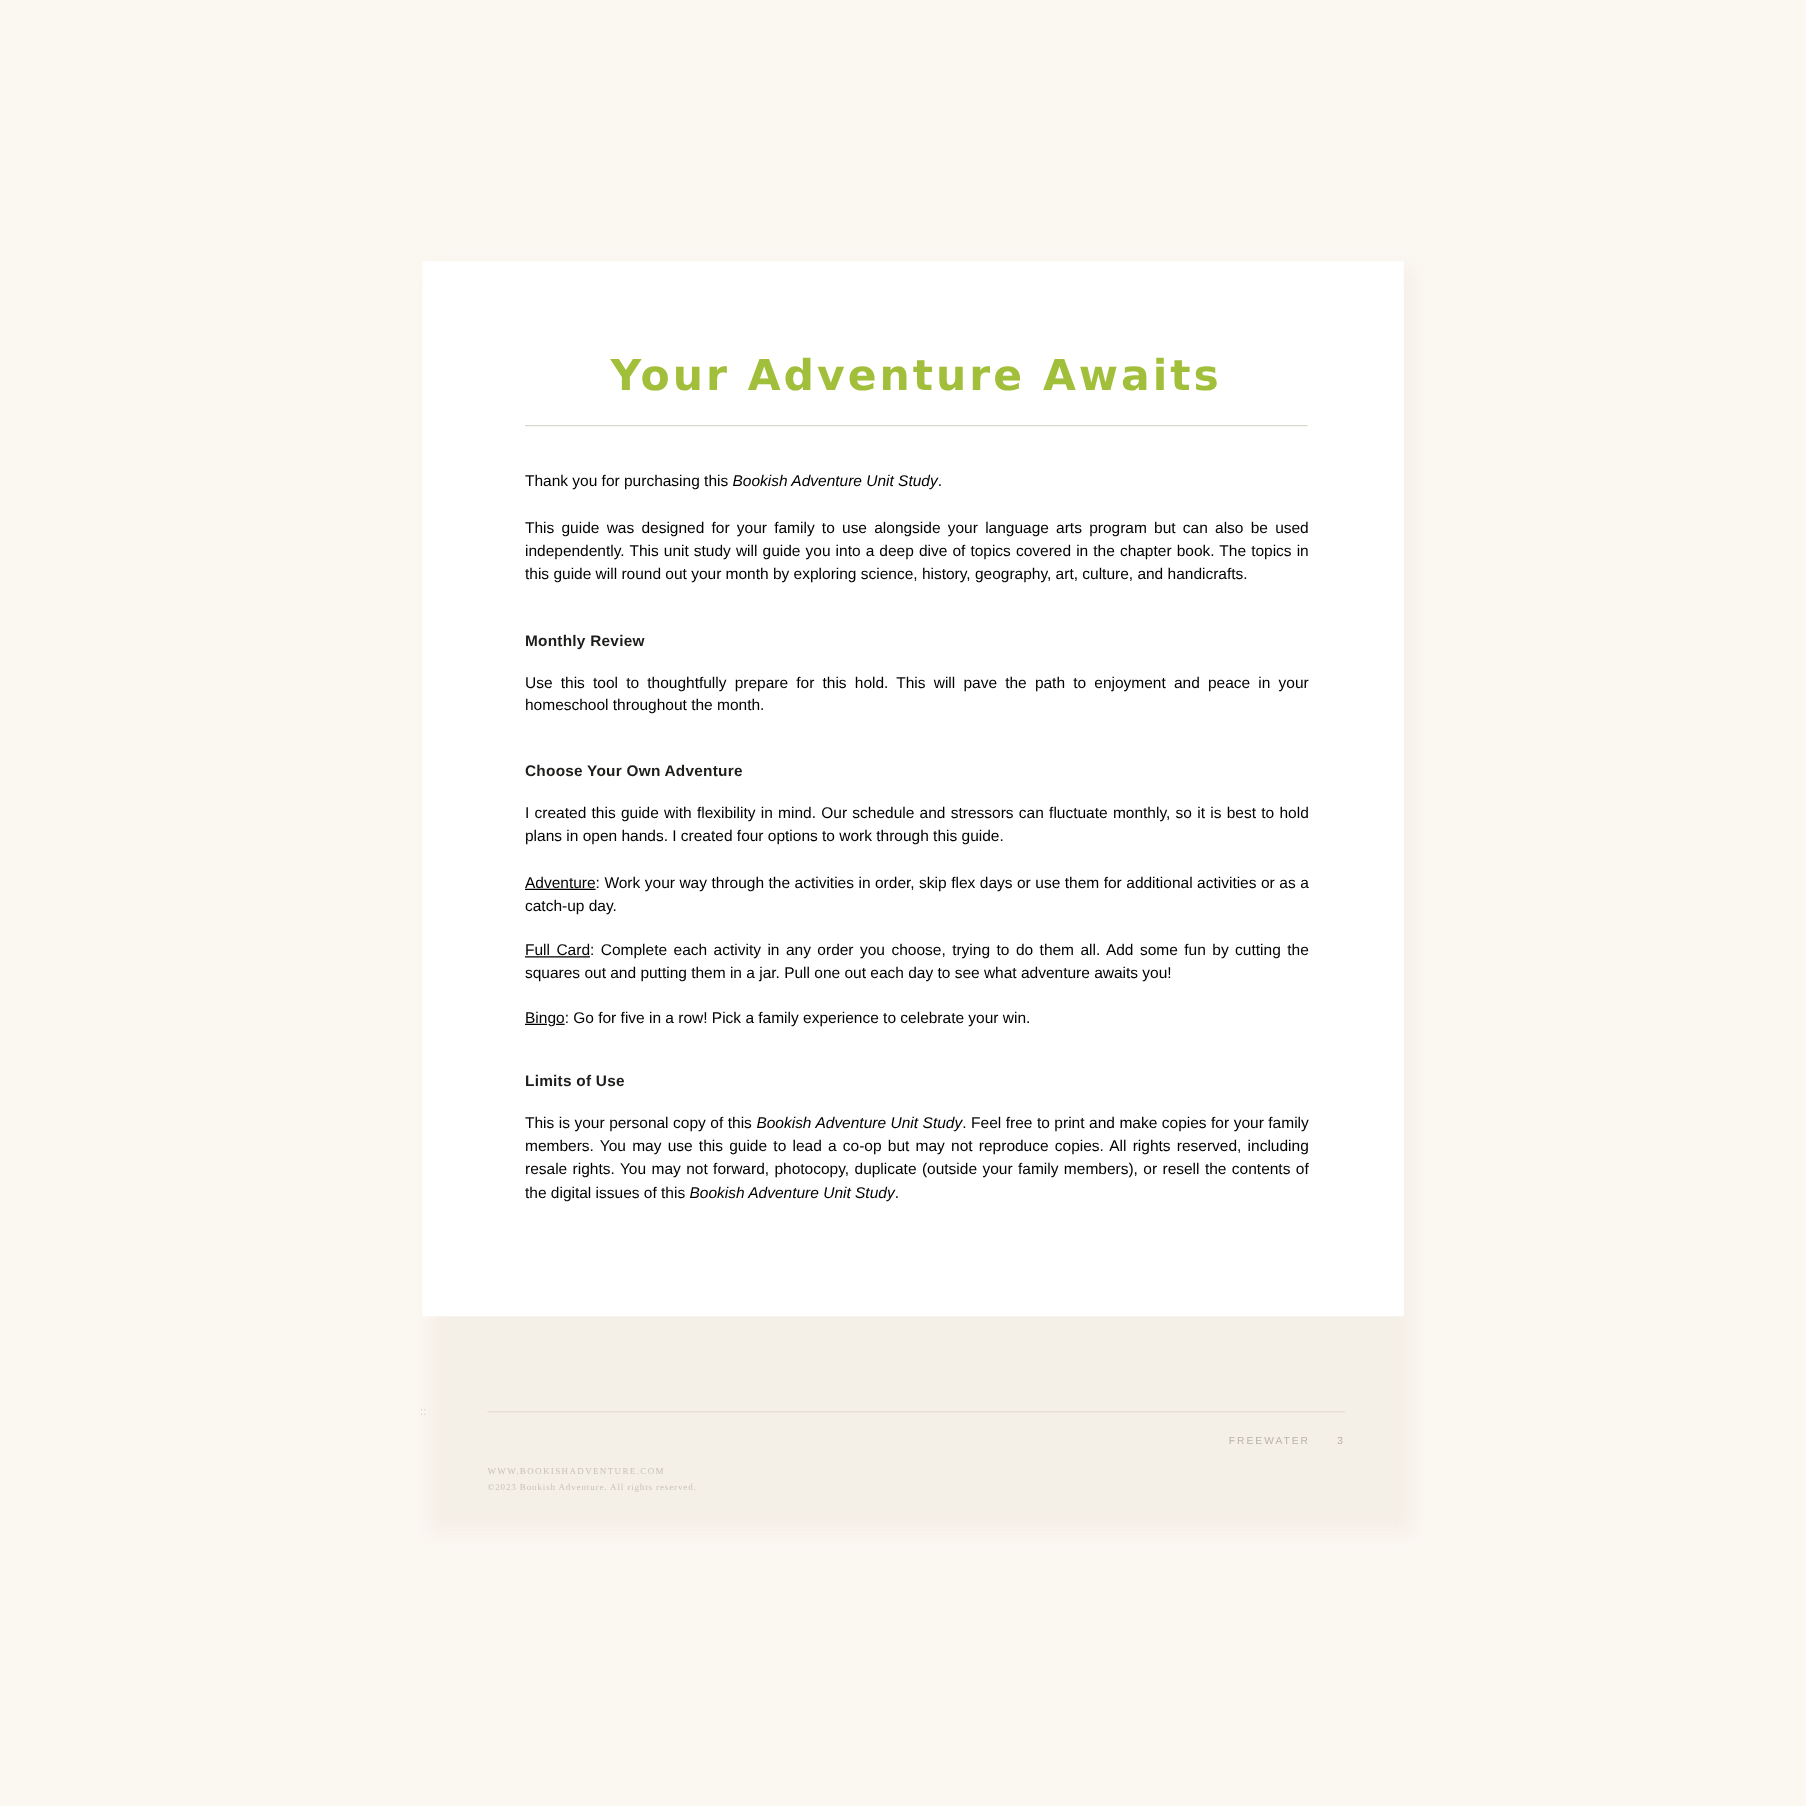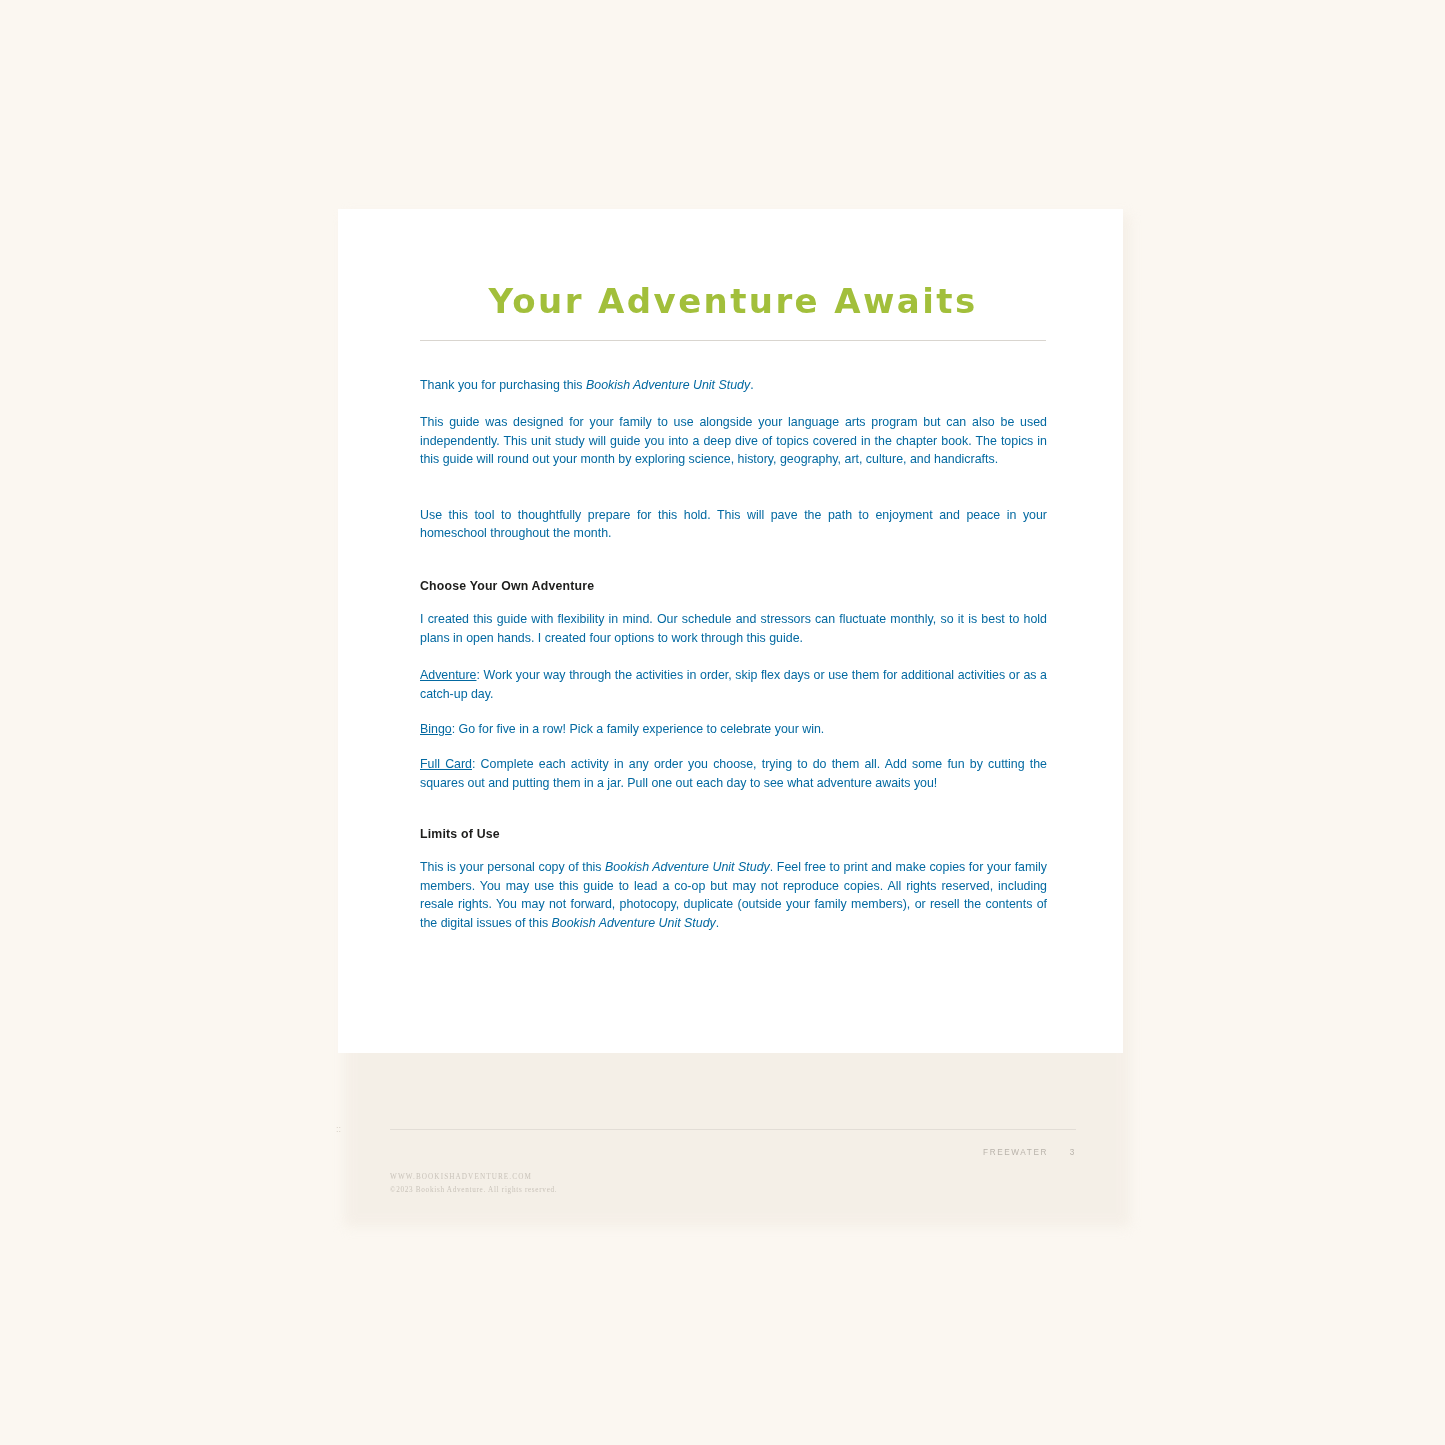--- a/index.html
+++ b/index.html
@@ -66,21 +66,21 @@
   .body-area {
     position: absolute;
     left: 1px;
     top: 167px;
     width: 627px;
   }
   p.para {
     margin: 0 0 19px 0;
     font-size: 12.4px;
     line-height: 18.4px;
-    color: #0369a1;
+    color: #000000;
     text-align: justify;
     font-family: "Liberation Sans", sans-serif;
   }
   p.para.tight {
     margin-bottom: 17px;
   }
   .spacer-lg {
     height: 18px;
   }
   h2.section-head {
@@ -163,32 +163,33 @@
       <div class="title-rule"></div>
 
       <div class="body-area">
 
         <p class="para"><span>Thank you for purchasing this </span><span class="it">Bookish Adventure Unit Study</span><span>.</span></p>
 
         <p class="para">This guide was designed for your family to use alongside your language arts program but can also be used independently. This unit study will guide you into a deep dive of topics covered in the chapter book. The topics in this guide will round out your month by exploring science, history, geography, art, culture, and handicrafts.</p>
 
         <div class="spacer-lg"></div>
 
+        <h2 class="section-head">Monthly Review</h2>
         <p class="para">Use this tool to thoughtfully prepare for this hold. This will pave the path to enjoyment and peace in your homeschool throughout the month.</p>
 
         <div class="spacer-lg"></div>
 
         <h2 class="section-head">Choose Your Own Adventure</h2>
         <p class="para">I created this guide with flexibility in mind. Our schedule and stressors can fluctuate monthly, so it is best to hold plans in open hands. I created four options to work through this guide.</p>
 
         <p class="para tight"><span class="u">Adventure</span><span>: Work your way through the activities in order, skip flex days or use them for additional activities or as a catch-up day.</span></p>
 
+        <p class="para tight"><span class="u">Full Card</span><span>: Complete each activity in any order you choose, trying to do them all. Add some fun by cutting the squares out and putting them in a jar. Pull one out each day to see what adventure awaits you!</span></p>
+
         <p class="para tight"><span class="u">Bingo</span><span>: Go for five in a row! Pick a family experience to celebrate your win.</span></p>
-
-        <p class="para tight"><span class="u">Full Card</span><span>: Complete each activity in any order you choose, trying to do them all. Add some fun by cutting the squares out and putting them in a jar. Pull one out each day to see what adventure awaits you!</span></p>
 
 
         <div class="spacer-lg"></div>
 
         <h2 class="section-head">Limits of Use</h2>
         <p class="para"><span>This is your personal copy of this </span><span class="it">Bookish Adventure Unit Study</span><span>. Feel free to print and make copies for your family members. You may use this guide to lead a co-op but may not reproduce copies. All rights reserved, including resale rights. You may not forward, photocopy, duplicate (outside your family members), or resell the contents of the digital issues of this </span><span class="it">Bookish Adventure Unit Study</span><span>.</span></p>
 
       </div>
     </div>
 

